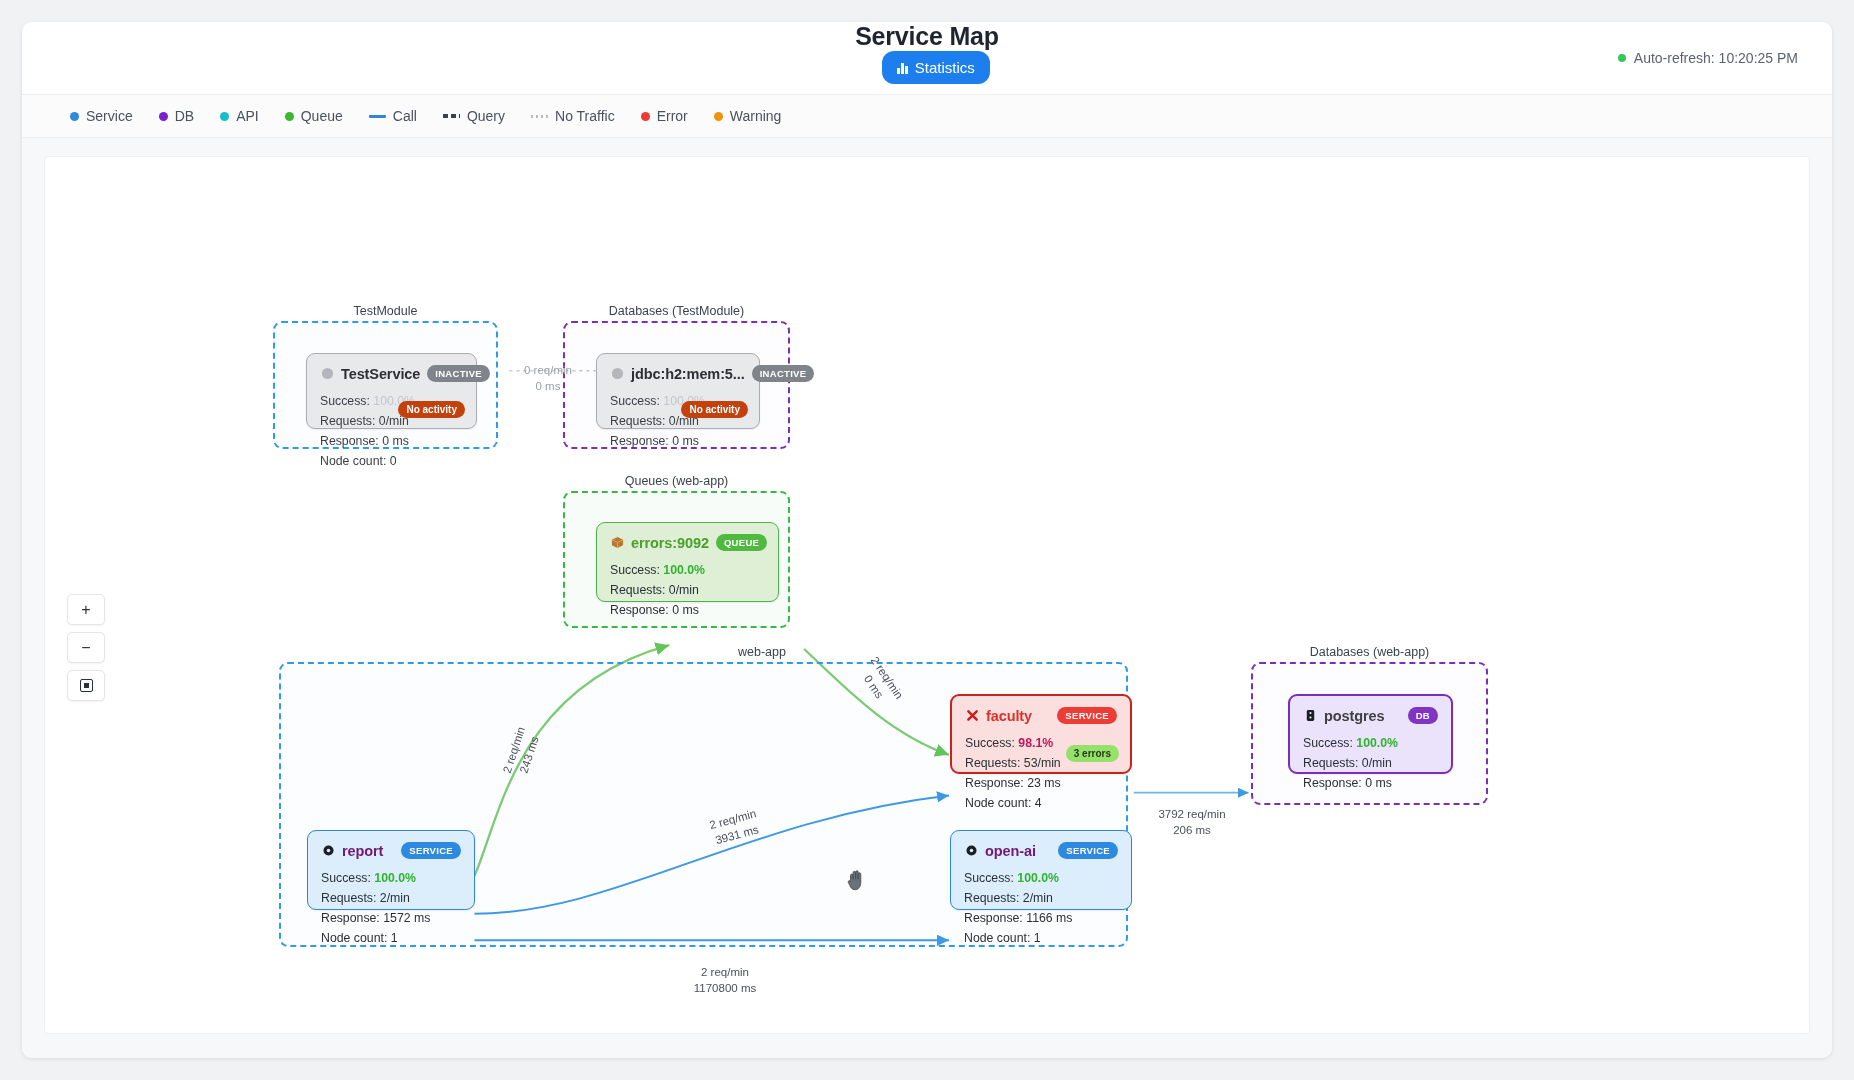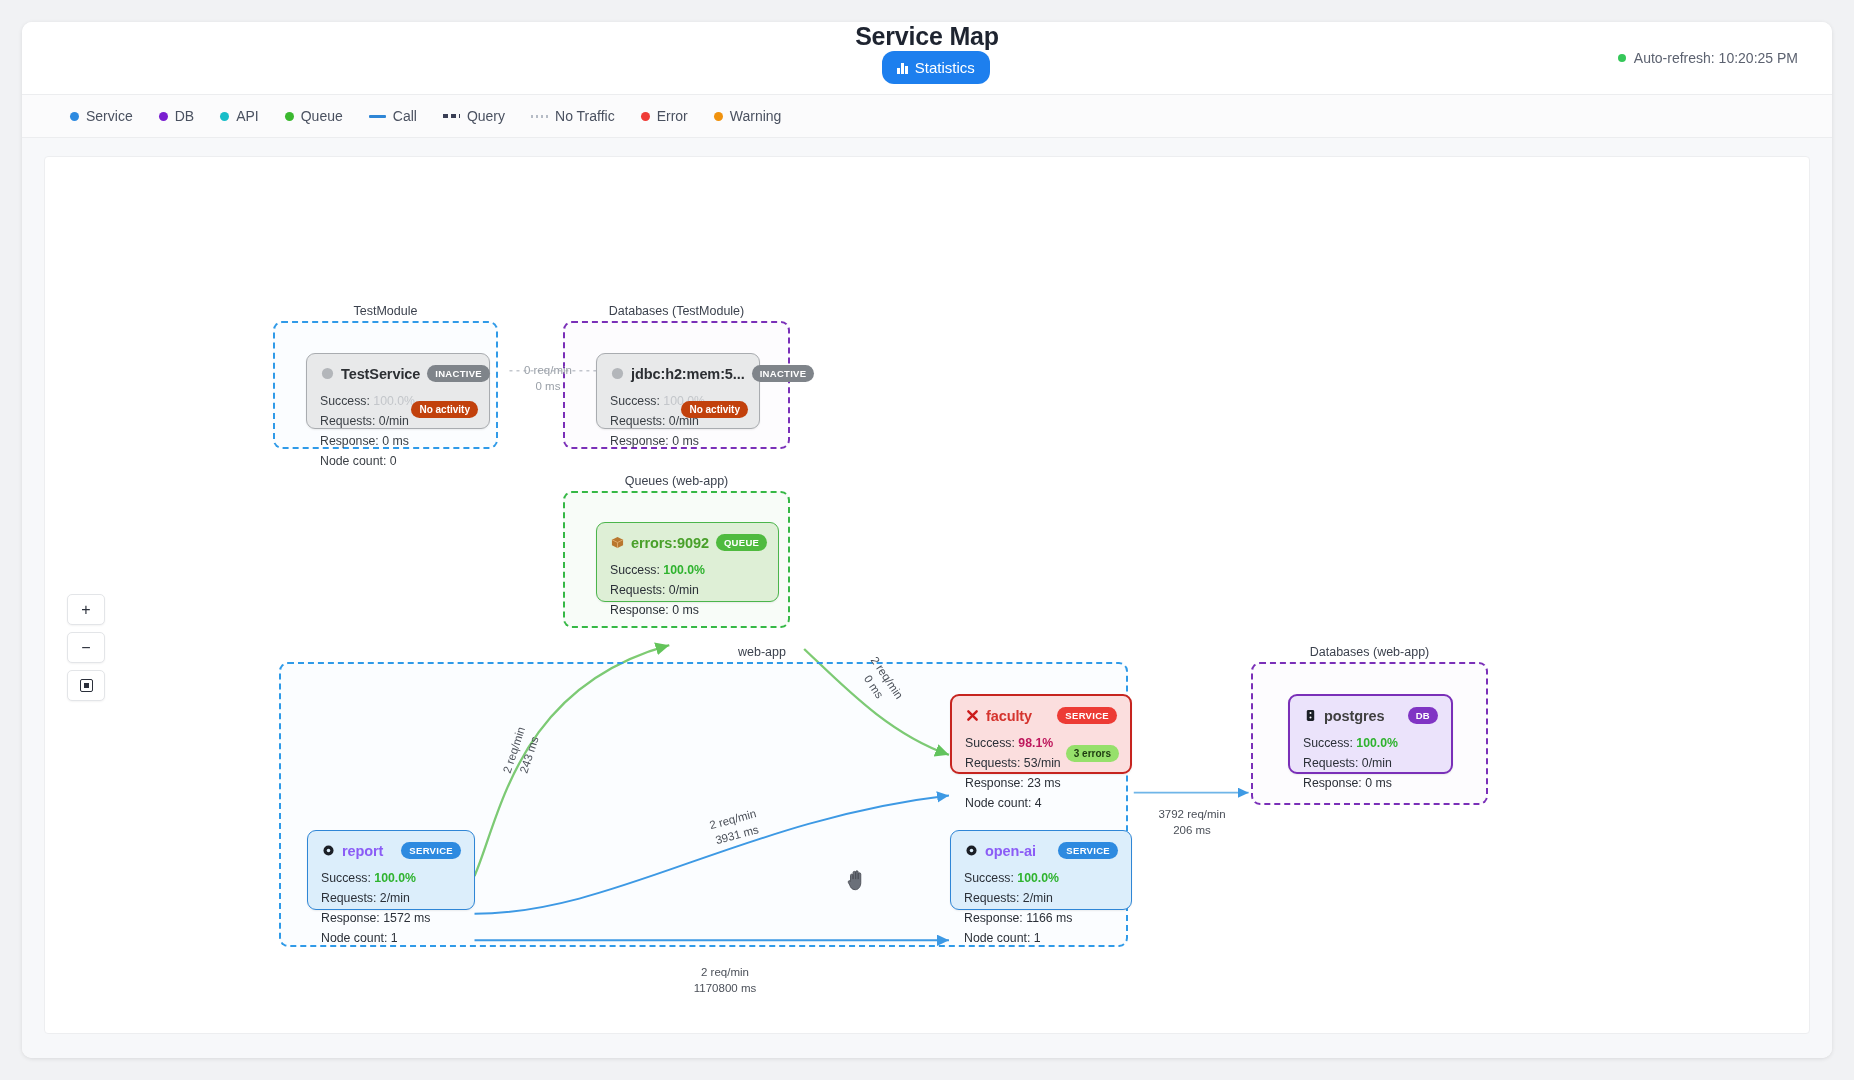--- a/index.html
+++ b/index.html
@@ -196,21 +196,21 @@
   .n-error { background: #fbdede; border: 2px solid #c6241f; box-shadow: 0 1px 2px rgba(0,0,0,0.07); }
   .n-error .node-title { color: #d5342e; }
   .n-error .badge { background: #ed3b35; }
   .n-error .pill { background: #96e06b; color: #1d3a10; }
 
   .n-db { background: #ebe3fb; border: 2px solid #7a2fb8; box-shadow: 0 1px 2px rgba(0,0,0,0.07); }
   .n-db .node-title { color: #404040; }
   .n-db .badge { background: #8034c4; }
 
   .n-service { background: #dceefb; border: 1.8px solid #2f86d6; box-shadow: 0 1px 2px rgba(0,0,0,0.07); }
-  .n-service .node-title { color: #8b5cf6; }
+  .n-service .node-title { color: #701a75; }
   .n-service .badge { background: #2d8ae0; }
 
   .ok { color: #2fb32f; font-weight: 700; }
   .warn { color: #be185d; font-weight: 700; }
 
   
   .edge-label {
     position: absolute;
     z-index: 20;
     font-size: 11.5px;
@@ -346,21 +346,21 @@
       </div>
 
       <div class="group g-blue" style="left:234px; top:505px; width:849px; height:285px;">
         <span class="group-label" style="left:452px; transform:none;">web-app</span>
       </div>
 
       <div class="group g-purple2" style="left:1206px; top:505px; width:237px; height:143px;">
         <span class="group-label">Databases (web-app)</span>
       </div>
 
-      <div class="node n-inactive" style="left:261px; top:196px; width:184px; height:76px;">
+      <div class="node n-inactive" style="left:261px; top:196px; width:171px; height:76px;">
         <div class="node-head">
           <span class="node-icon">
             <svg viewBox="0 0 14 14" width="13" height="13">
                 <circle cx="7" cy="7" r="6" fill="#b3b6ba"></circle>
               </svg>
           </span>
           <span class="node-title">TestService</span>
           <span class="badge">INACTIVE</span>
         </div>
         <div class="metrics">

